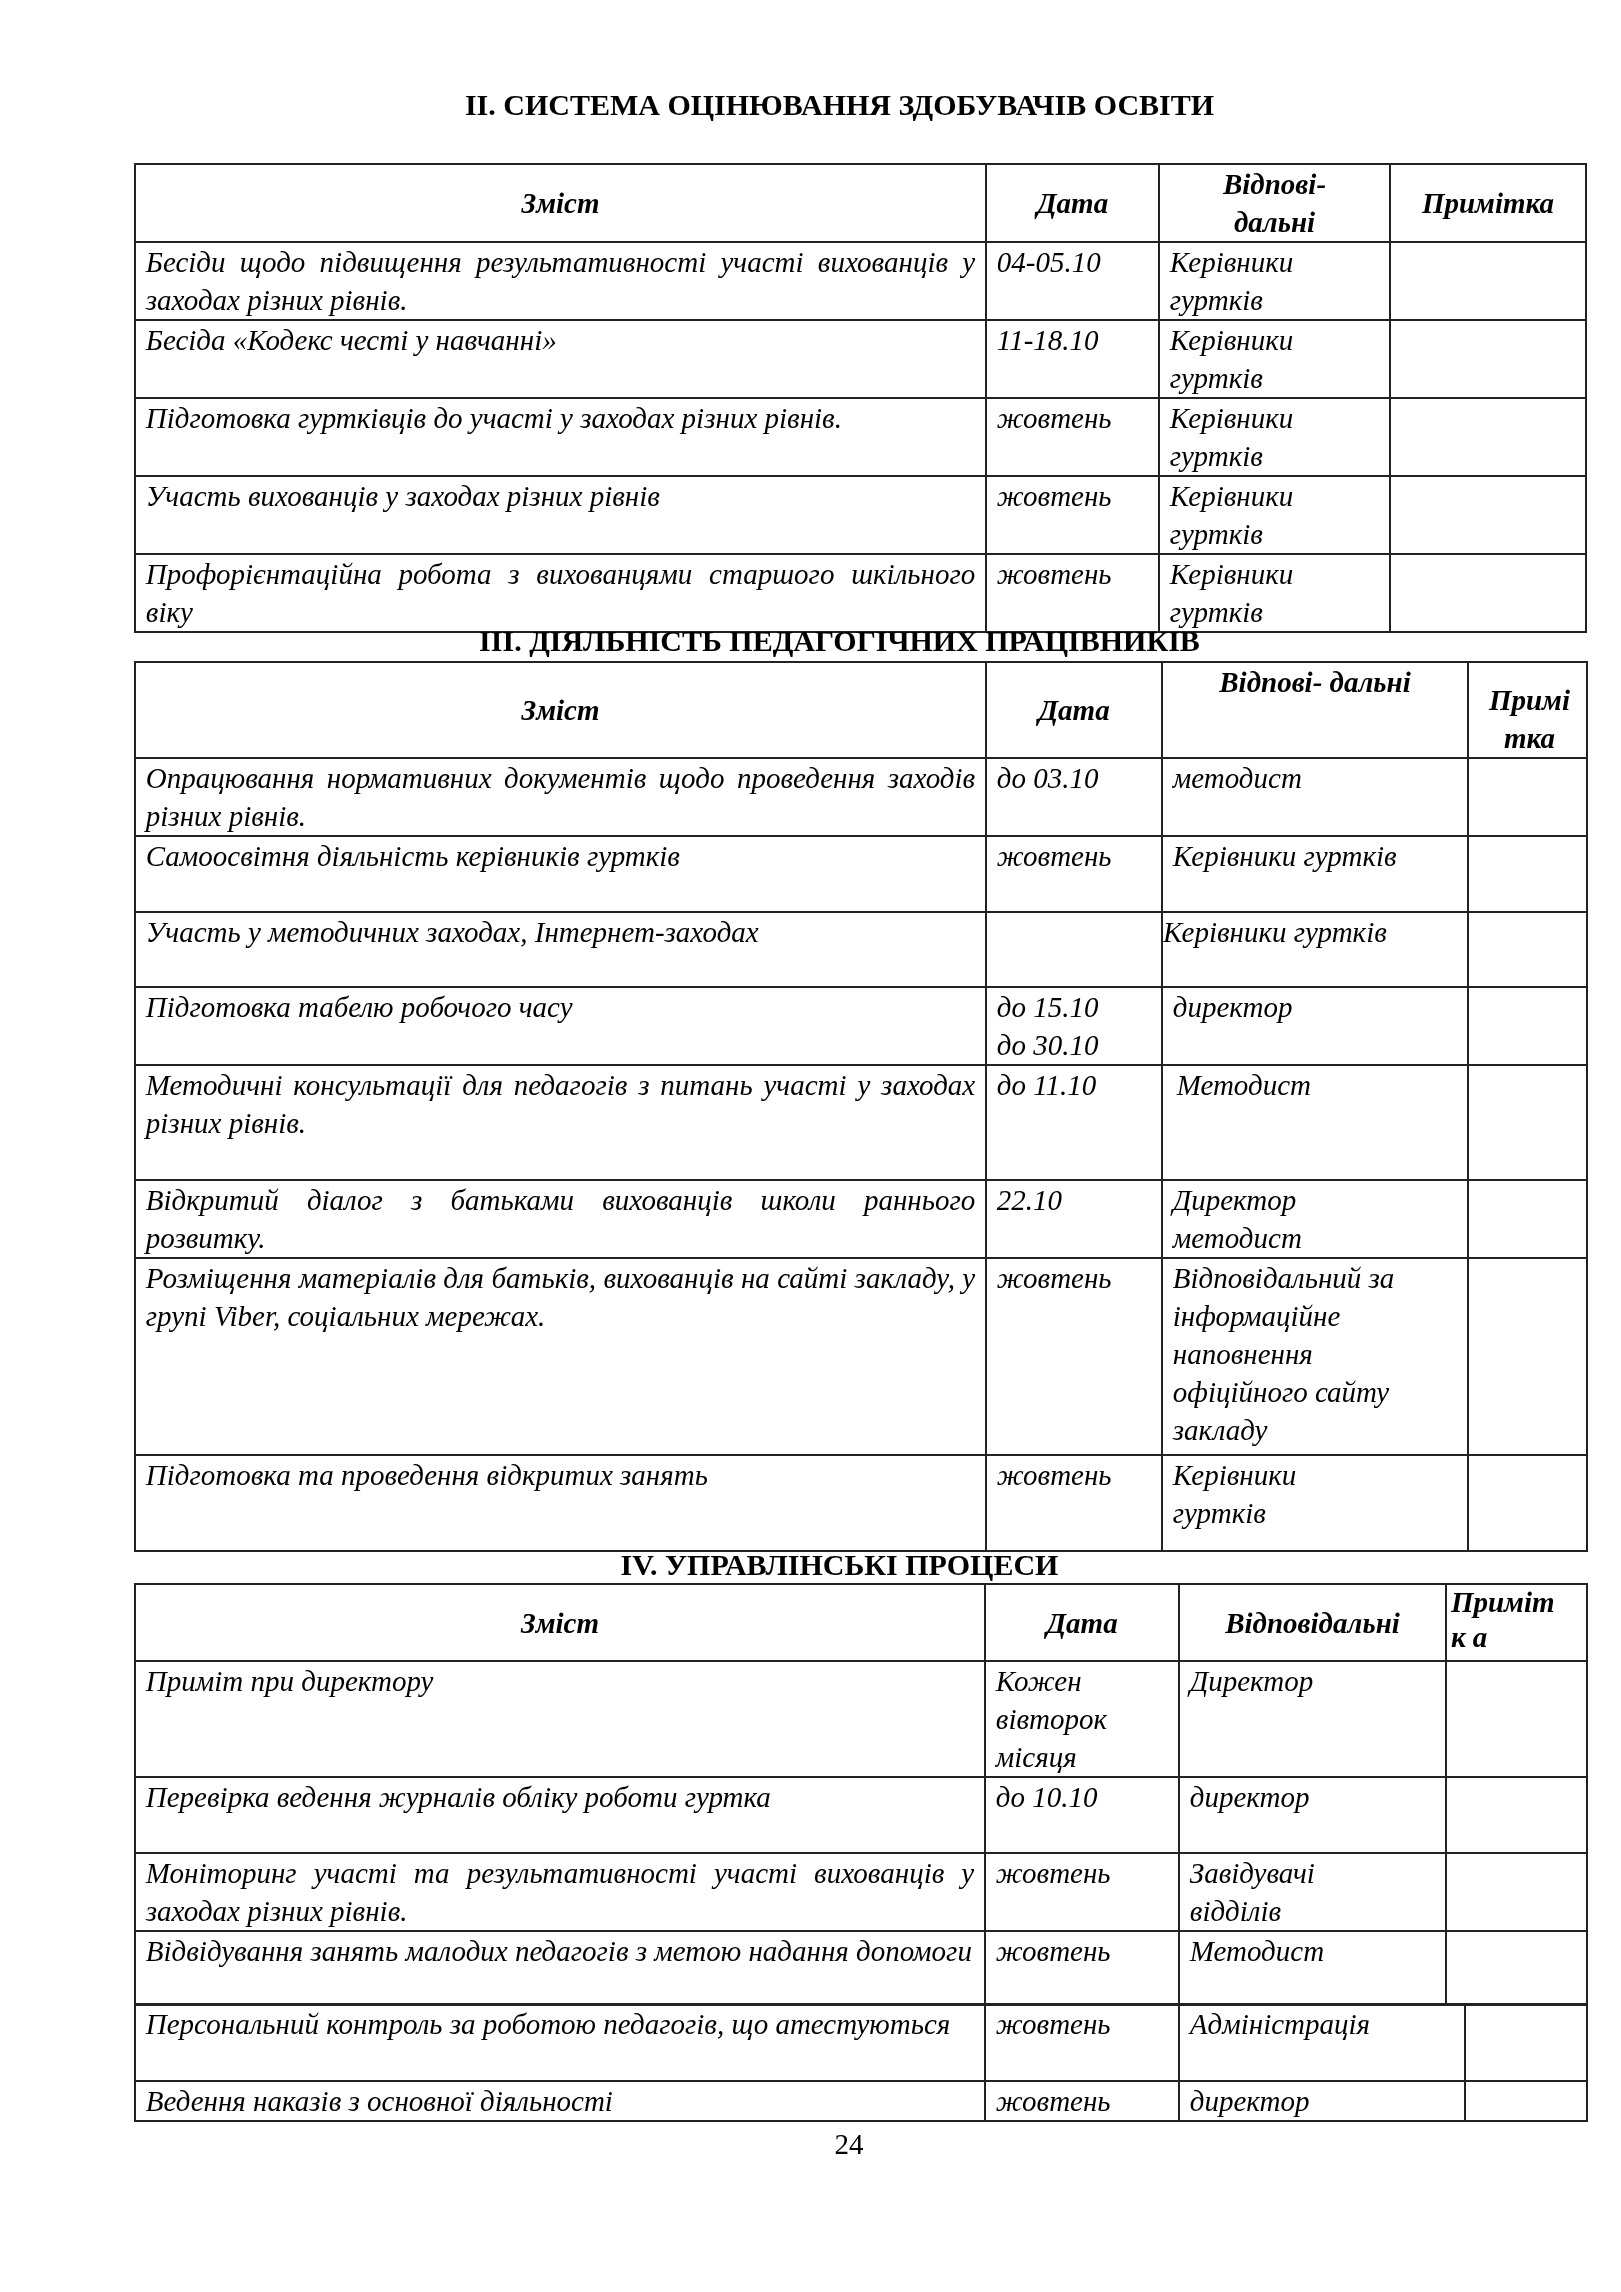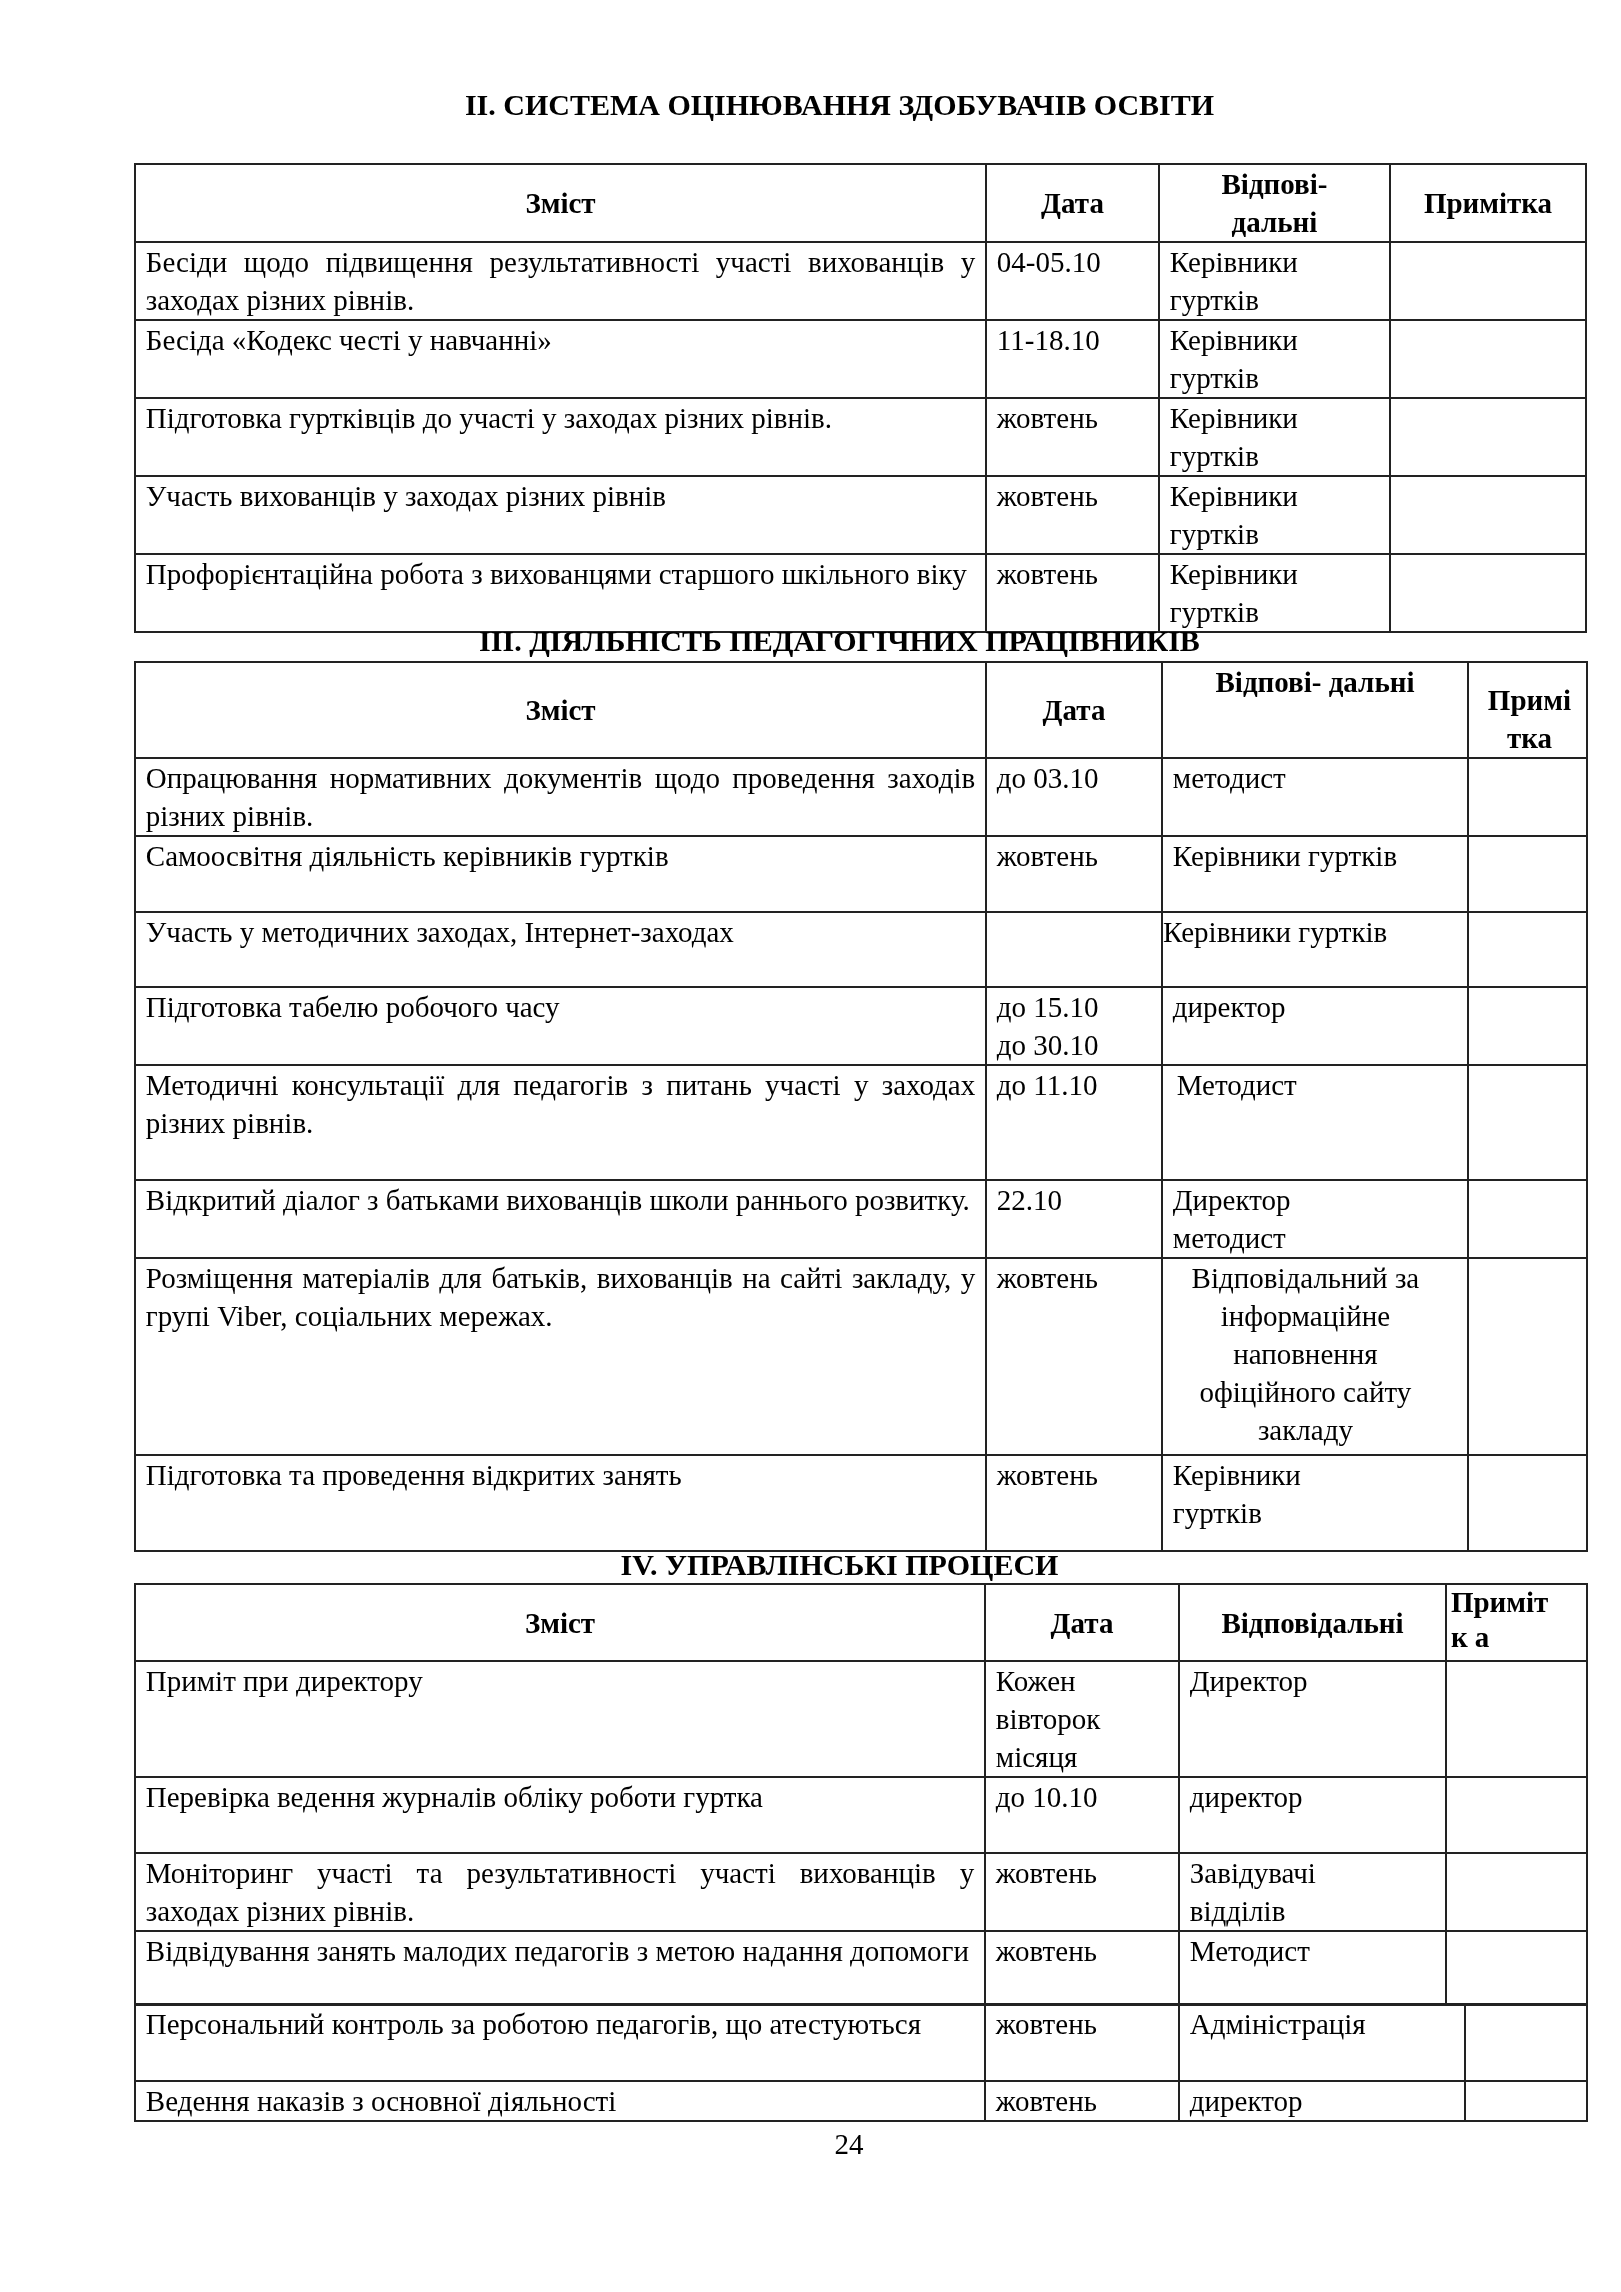--- a/index.html
+++ b/index.html
@@ -1,20 +1,20 @@
 <!DOCTYPE html>
 <html><head>
 <meta charset="utf-8">
 <style>
   html, body { margin: 0; padding: 0; background: #ffffff; }
   body { width: 1621px; height: 2293px; position: relative; overflow: hidden;
          font-family: "Liberation Serif", "DejaVu Serif", serif; color: #000; }
   .heading { position: absolute; left: 0; width: 1621px; text-align: center;
              font-weight: bold; font-size: 30px; line-height: 35px; white-space: nowrap; }
-  .tbl { position: absolute; left: 134px; width: 1452px; border-collapse: collapse; table-layout: fixed; }
+  .tbl { position: absolute; left: 134px; width: 1452px; border-collapse: collapse; table-layout: fixed; font-style: italic; }
   .tbl td, .tbl th { border: 2px solid #222; padding: 0 0 0 9.8px; vertical-align: top;
                      font-size: 29px; line-height: 38px; font-weight: normal; text-align: left; }
   .tbl th { font-weight: bold; text-align: center; vertical-align: middle; padding: 0 3.9px; }
   .tbl td.just { text-align: justify; text-align-last: left; padding-right: 9.8px; }
   .pagenum { position: absolute; top: 2127px; left: 0; width: 1698px; text-align: center;
              font-size: 29px; line-height: 35px; }
   .wrap { white-space: pre-line; }
 </style>
 </head>
 <body>
@@ -123,21 +123,21 @@
   <tr style="height:75px">
     <td class="just">Відкритий діалог з батьками вихованців школи раннього розвитку.</td>
     <td class="wrap">22.10</td>
     <td class="wrap">Директор
 методист</td>
     <td></td>
   </tr>
   <tr style="height:197px">
     <td class="just">Розміщення матеріалів для батьків, вихованців на сайті закладу, у групі Viber, соціальних мережах.</td>
     <td class="wrap">жовтень</td>
-    <td class="wrap" style="padding-right:29px;text-align:center;">Відповідальний за інформаційне наповнення офіційного сайту закладу</td>
+    <td class="wrap" style="padding-right:29px;">Відповідальний за інформаційне наповнення офіційного сайту закладу</td>
     <td></td>
   </tr>
   <tr style="height:96px">
     <td class="just">Підготовка та проведення відкритих занять</td>
     <td class="wrap">жовтень</td>
     <td class="wrap">Керівники
 гуртків</td>
     <td></td>
   </tr>
 </tbody>

